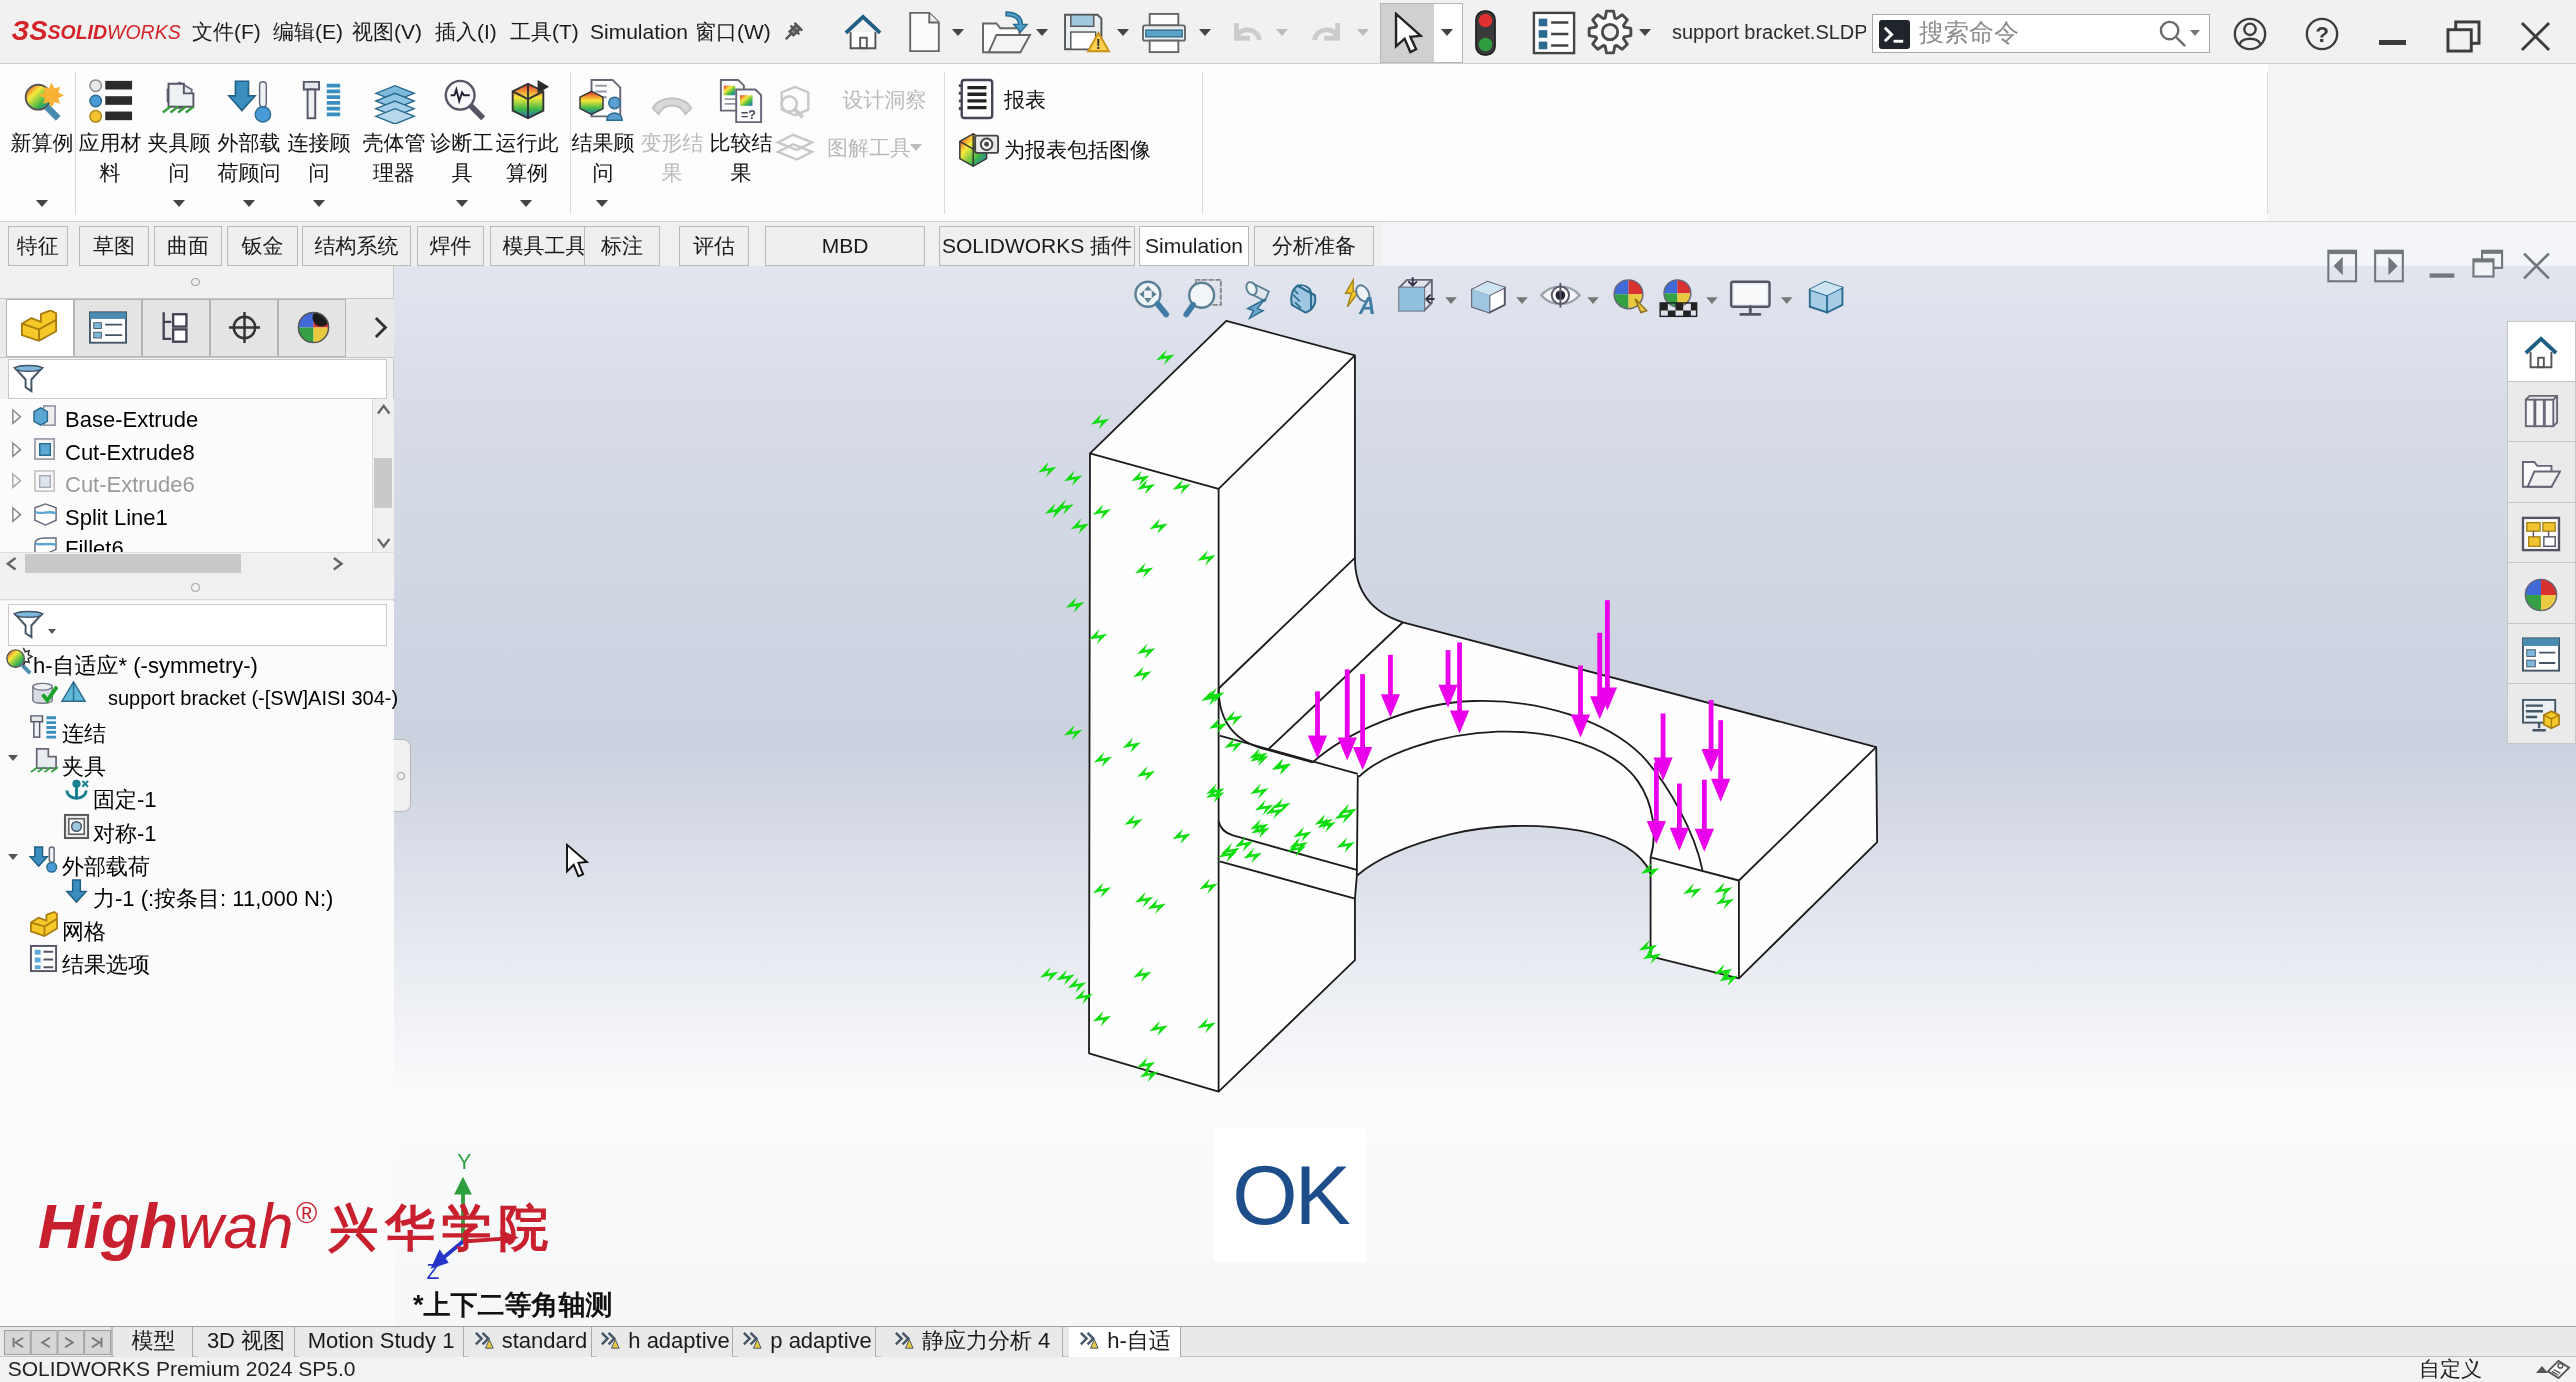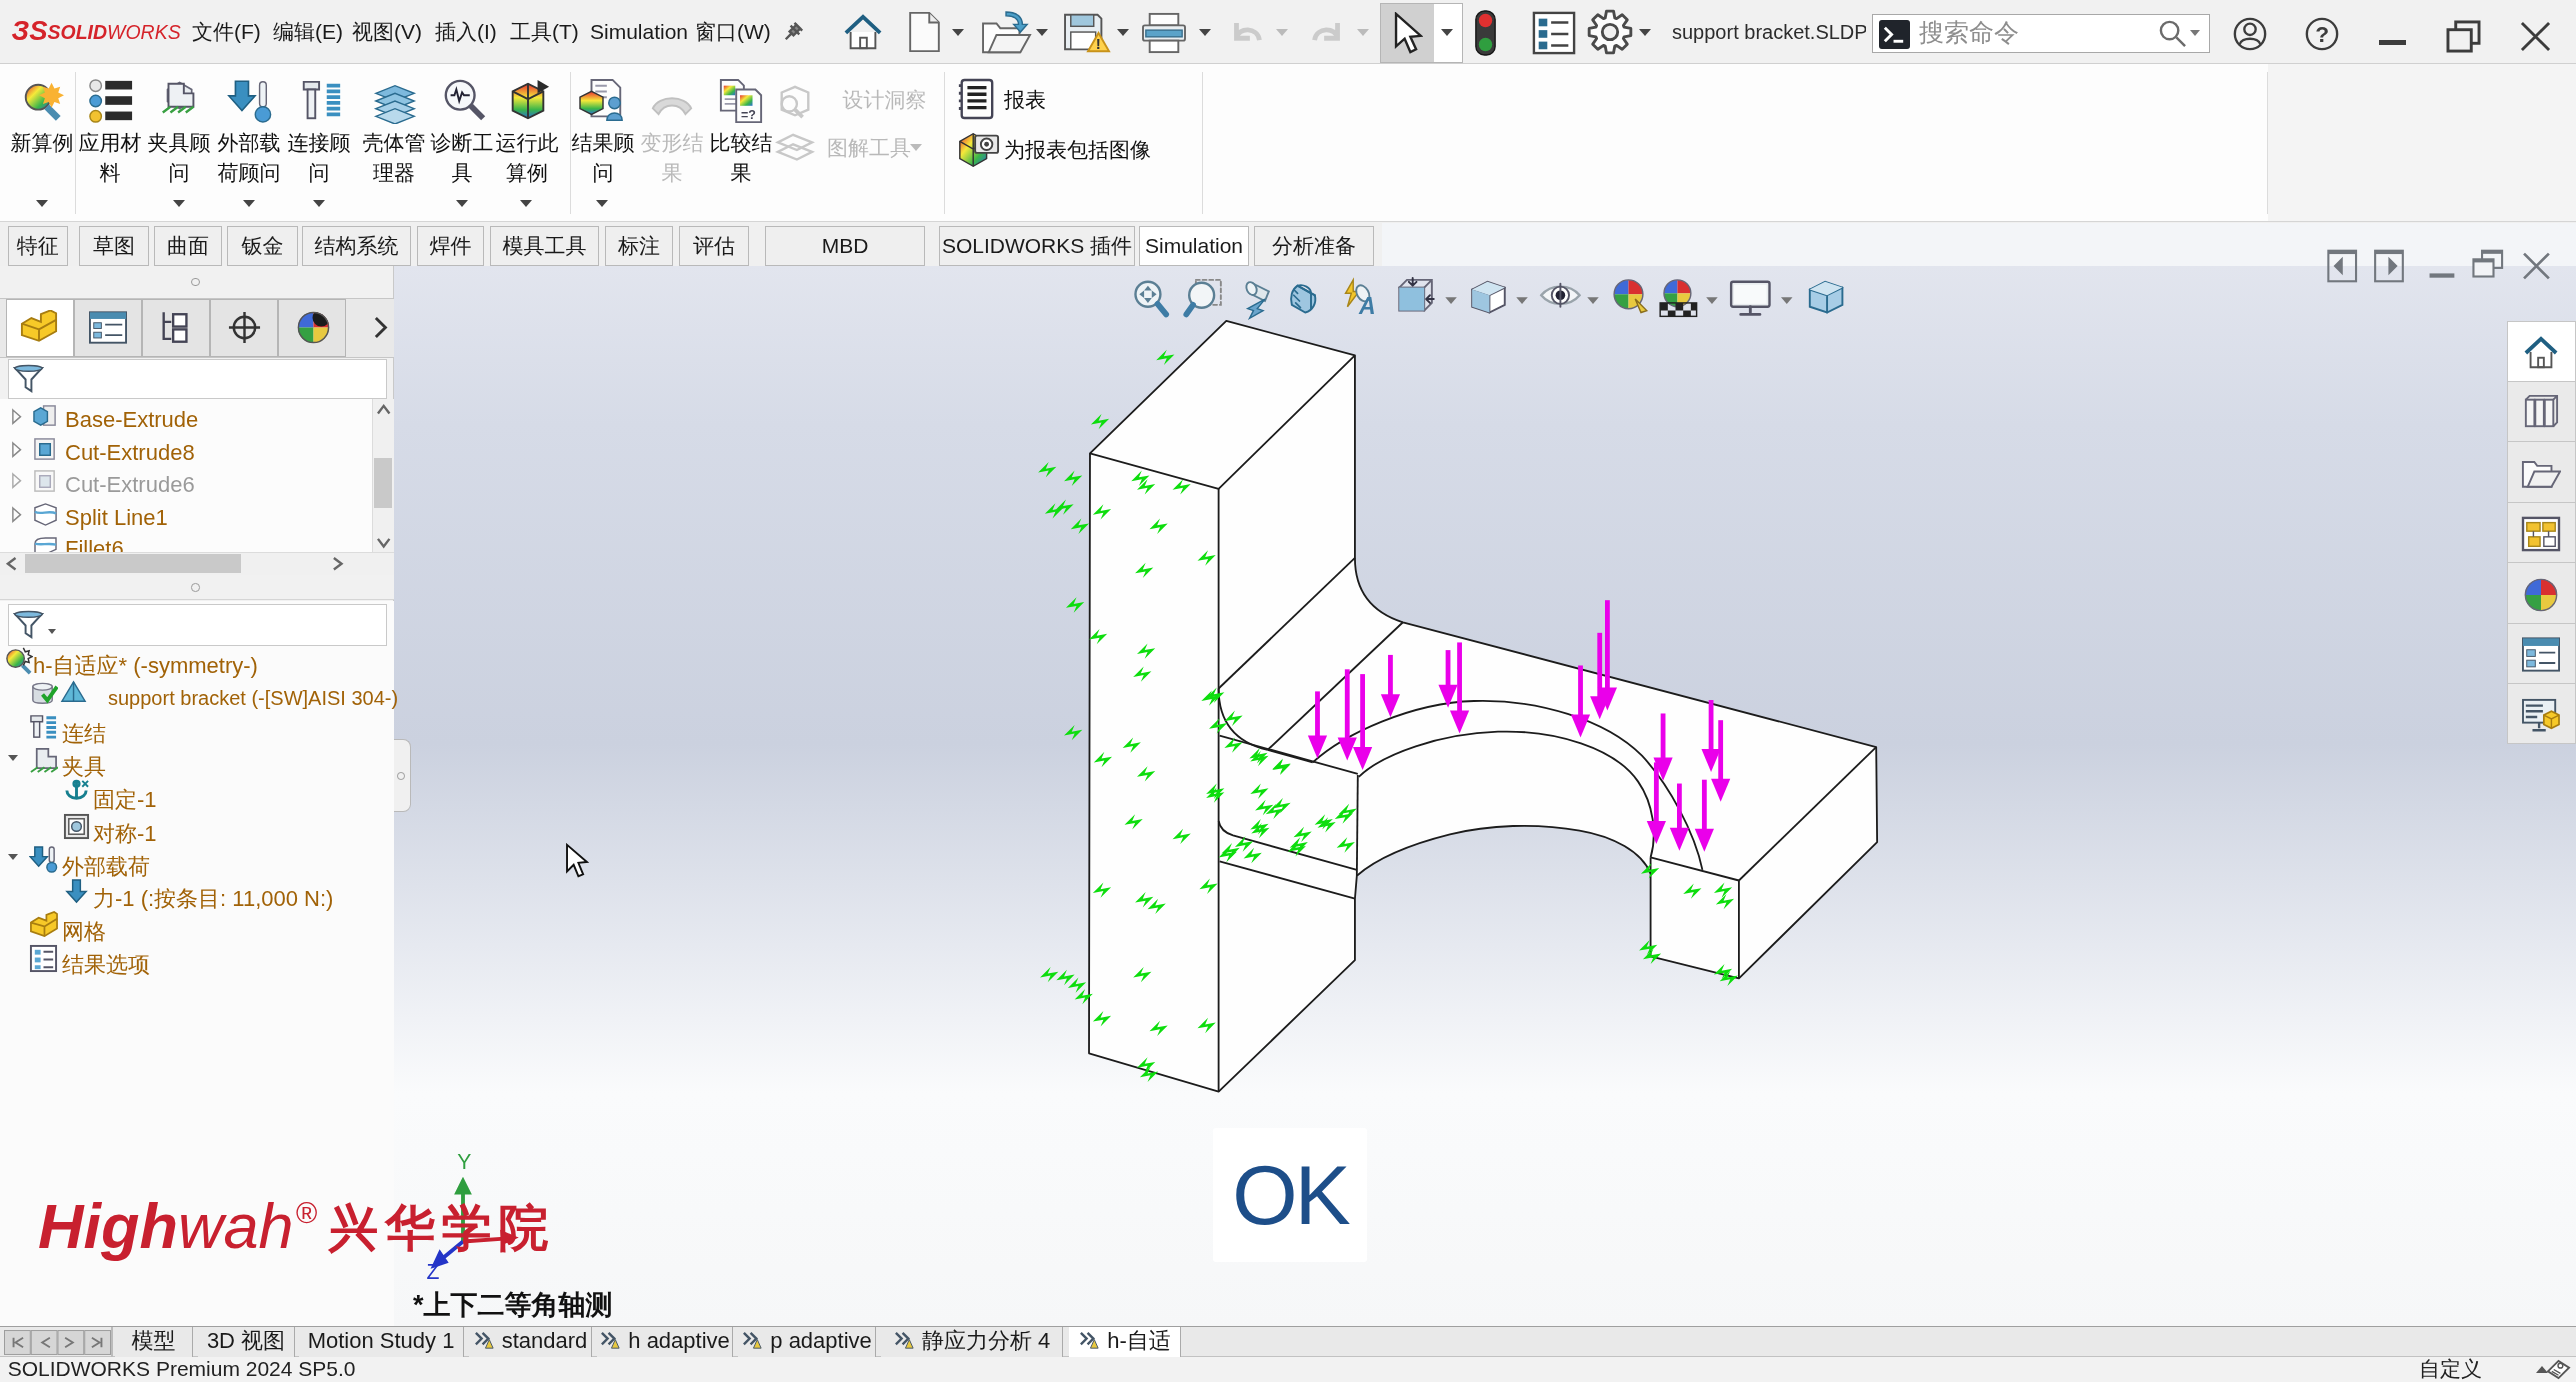--- a/index.html
+++ b/index.html
@@ -22,21 +22,21 @@
 #tabstrip { position:absolute; left:0; top:223px; width:2576px; height:43px; background:#f0f0f0; }
 .ttab { position:absolute; top:2.9px; height:40px; line-height:38px; text-align:center; font-size:21px; color:#1a1a1a; background:#efefef; border:1px solid #b9b9b9; }
 .ttab.active { background:#ffffff; z-index:2; }
 
 
 #viewport { position:absolute; left:394px; top:266px; width:2182px; height:1061px;
   background:linear-gradient(180deg,#e2e5ee 0%, #d6dbe7 15%, #cbd1df 45%, #e6e9f0 64%, #fafbfc 78%, #f6f7f8 100%); }
 
 
 #leftpanel { position:absolute; left:0; top:266px; width:394px; height:1061px; background:#f1f1f1; border-right:1px solid #c9c9c9; }
-.trow { position:absolute; left:0; width:372px; height:33px; font-size:22px; color:#a16207; white-space:nowrap; }
+.trow { position:absolute; left:0; width:372px; height:33px; font-size:22px; color:#000000; white-space:nowrap; }
 .trow span.txt { position:absolute; top:3.8px; }
 
 
 #rightpane { position:absolute; left:2507px; top:321px; width:69px; height:423px; background:#eaeaea; border:1px solid #c6c6c6; }
 .rpcell { position:absolute; left:0; width:67px; height:60px; border-bottom:1px solid #c6c6c6; }
 
 
 #bottomtabs { position:absolute; left:0; top:1326px; width:2576px; height:31px; background:#e9e9e9; border-top:1px solid #9f9f9f; border-bottom:1px solid #c2c2c2;}
 .btab { position:absolute; top:0px; height:30px; line-height:28px; text-align:center; font-size:22px; color:#1a1a1a; background:#e9e9e9; border-right:1px solid #aaa; }
 .btab.active { background:#ffffff; }
@@ -318,21 +318,21 @@
 
 <div id="tabstrip">
   <div class="abs" style="left:1382px;top:0;width:1194px;height:43px;background:#f3f5f8"></div>
   <div class="ttab" style="left:7.7px;width:60px">特征</div>
   <div class="ttab" style="left:79px;width:70px">草图</div>
   <div class="ttab" style="left:154px;width:68px">曲面</div>
   <div class="ttab" style="left:227px;width:71px">钣金</div>
   <div class="ttab" style="left:302px;width:109px">结构系统</div>
   <div class="ttab" style="left:417px;width:67px">焊件</div>
   <div class="ttab" style="left:490px;width:109px">模具工具</div>
-  <div class="ttab" style="left:605px;width:68px">标注</div>
+  <div class="ttab" style="left:584px;width:76px">标注</div>
   <div class="ttab" style="left:679px;width:70px">评估</div>
   <div class="ttab" style="left:765px;width:160px">MBD Dimensions</div>
   <div class="ttab" style="left:939px;width:196px">SOLIDWORKS 插件</div>
   <div class="ttab active" style="left:1139px;width:110px">Simulation</div>
   <div class="ttab" style="left:1254px;width:120px">分析准备</div>
 </div>
 
 <div id="viewport">
 <svg width="2182" height="1061" viewBox="0 0 2273 1105" style="position:absolute;left:0;top:0">
   <defs>

